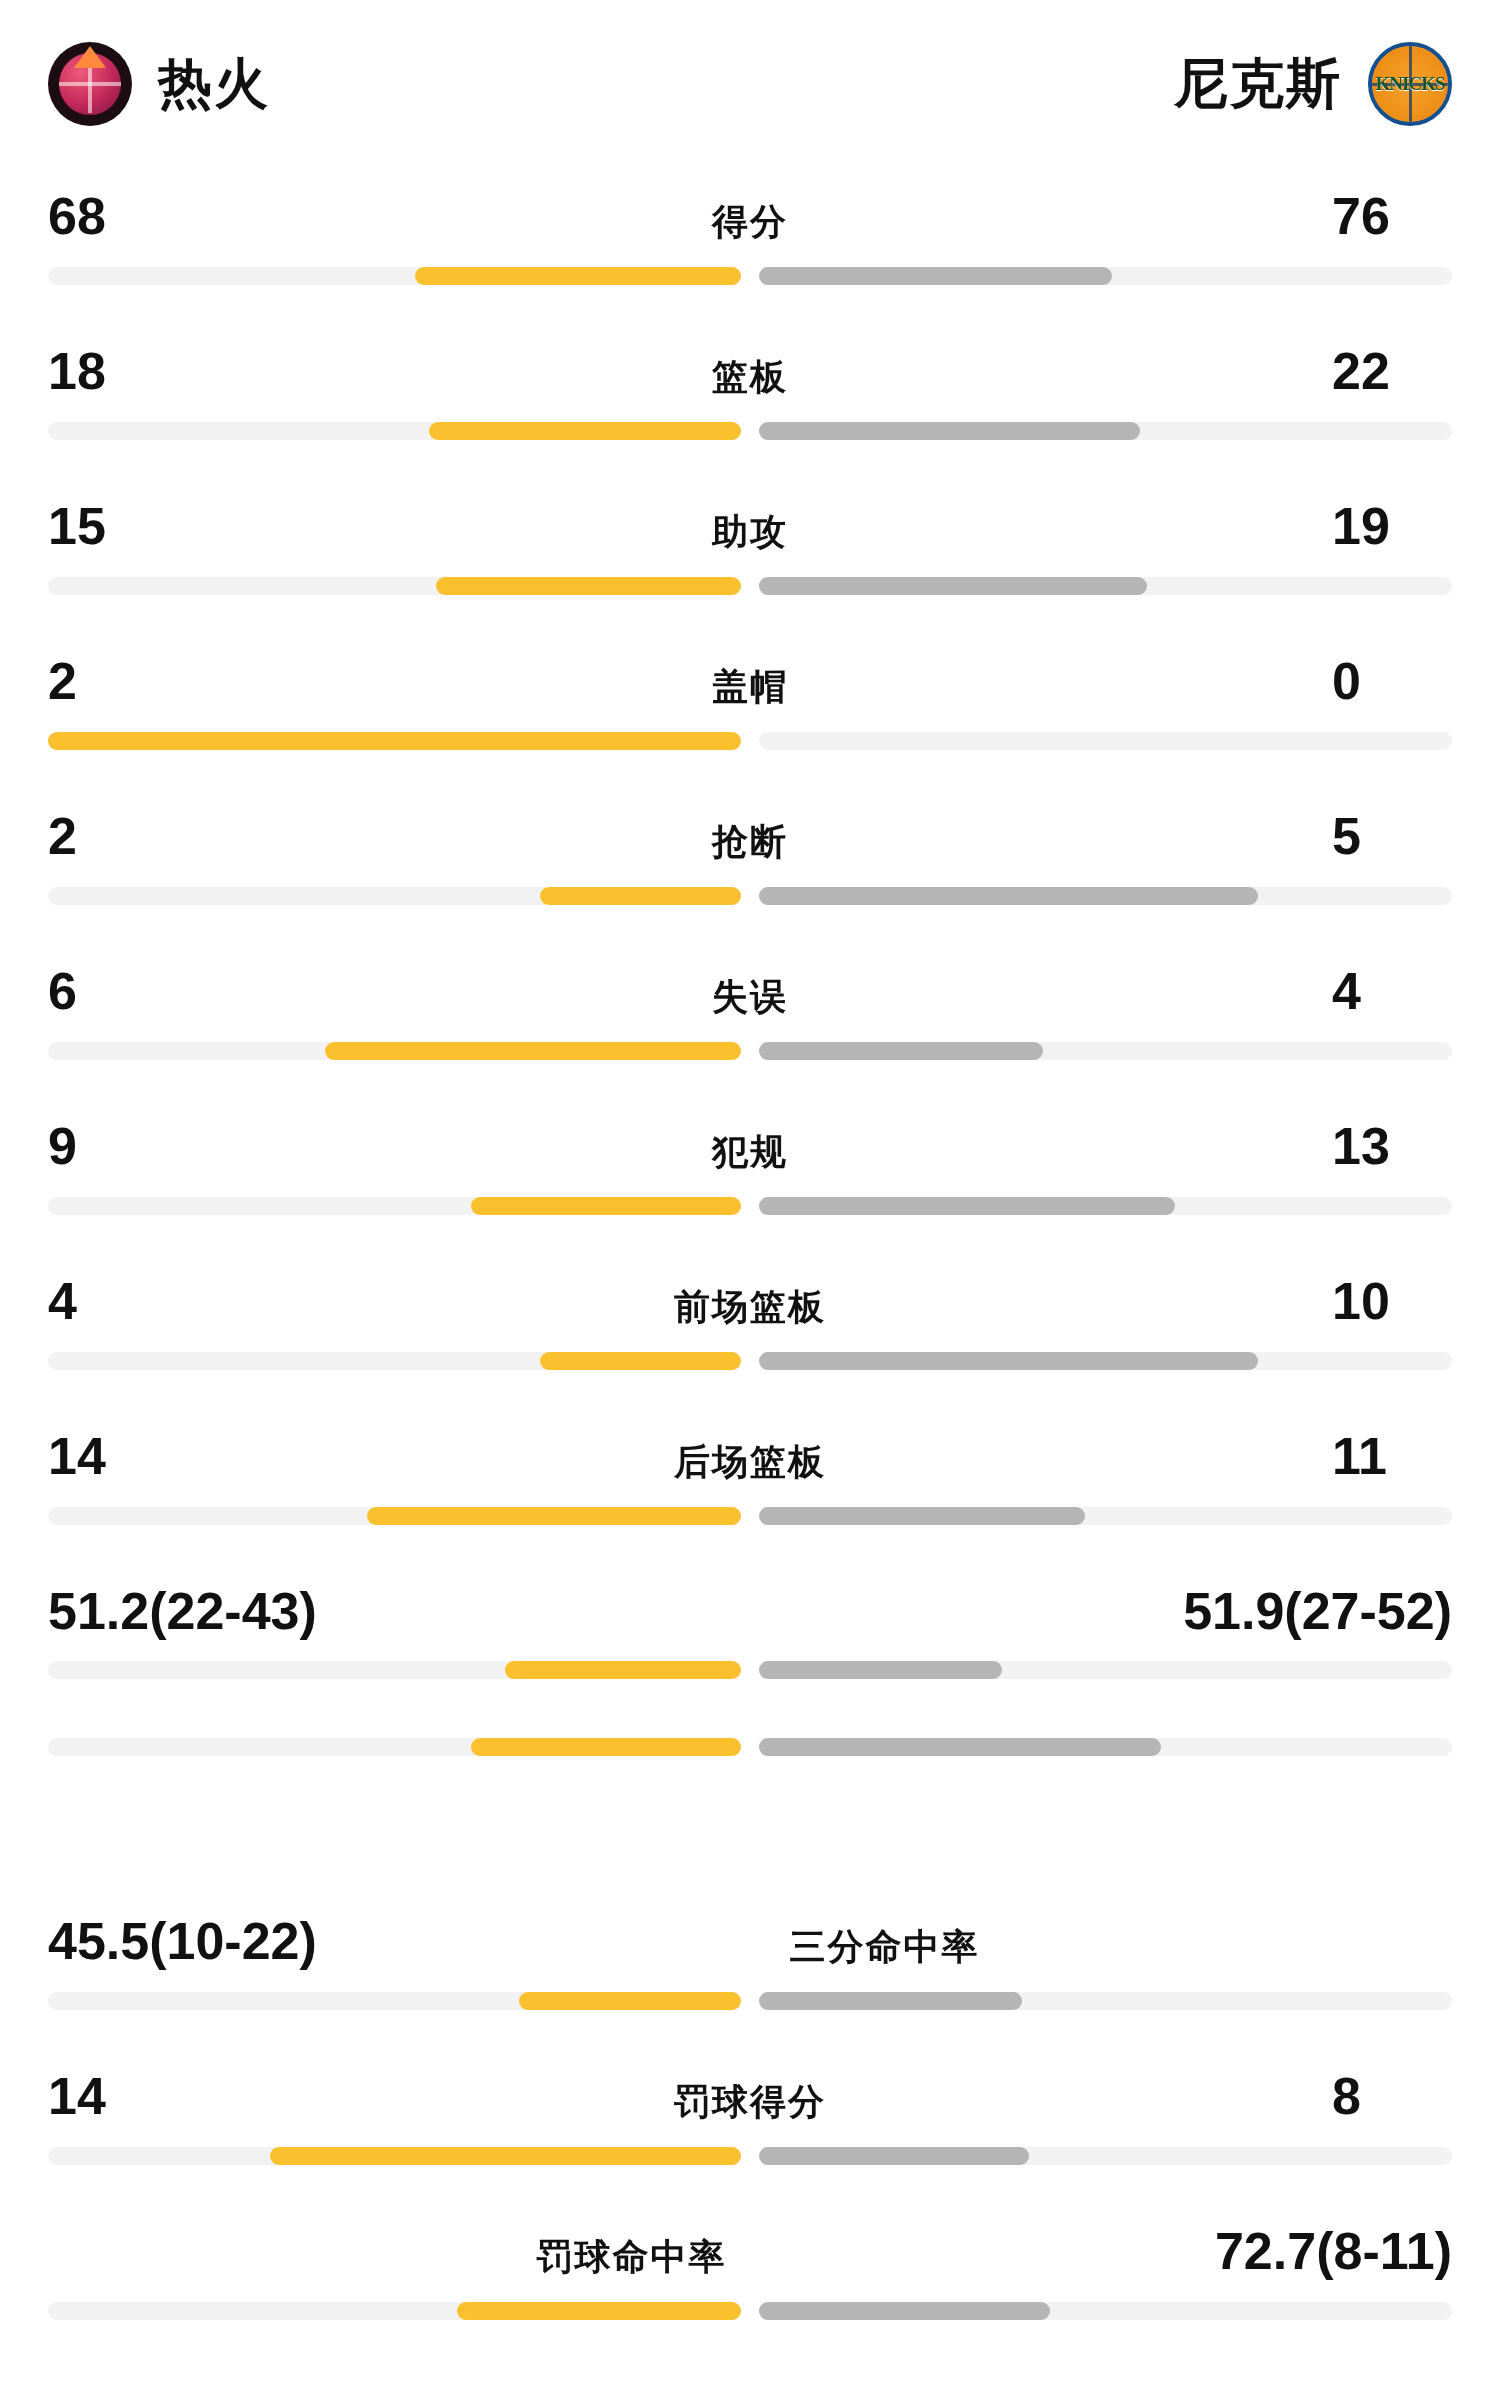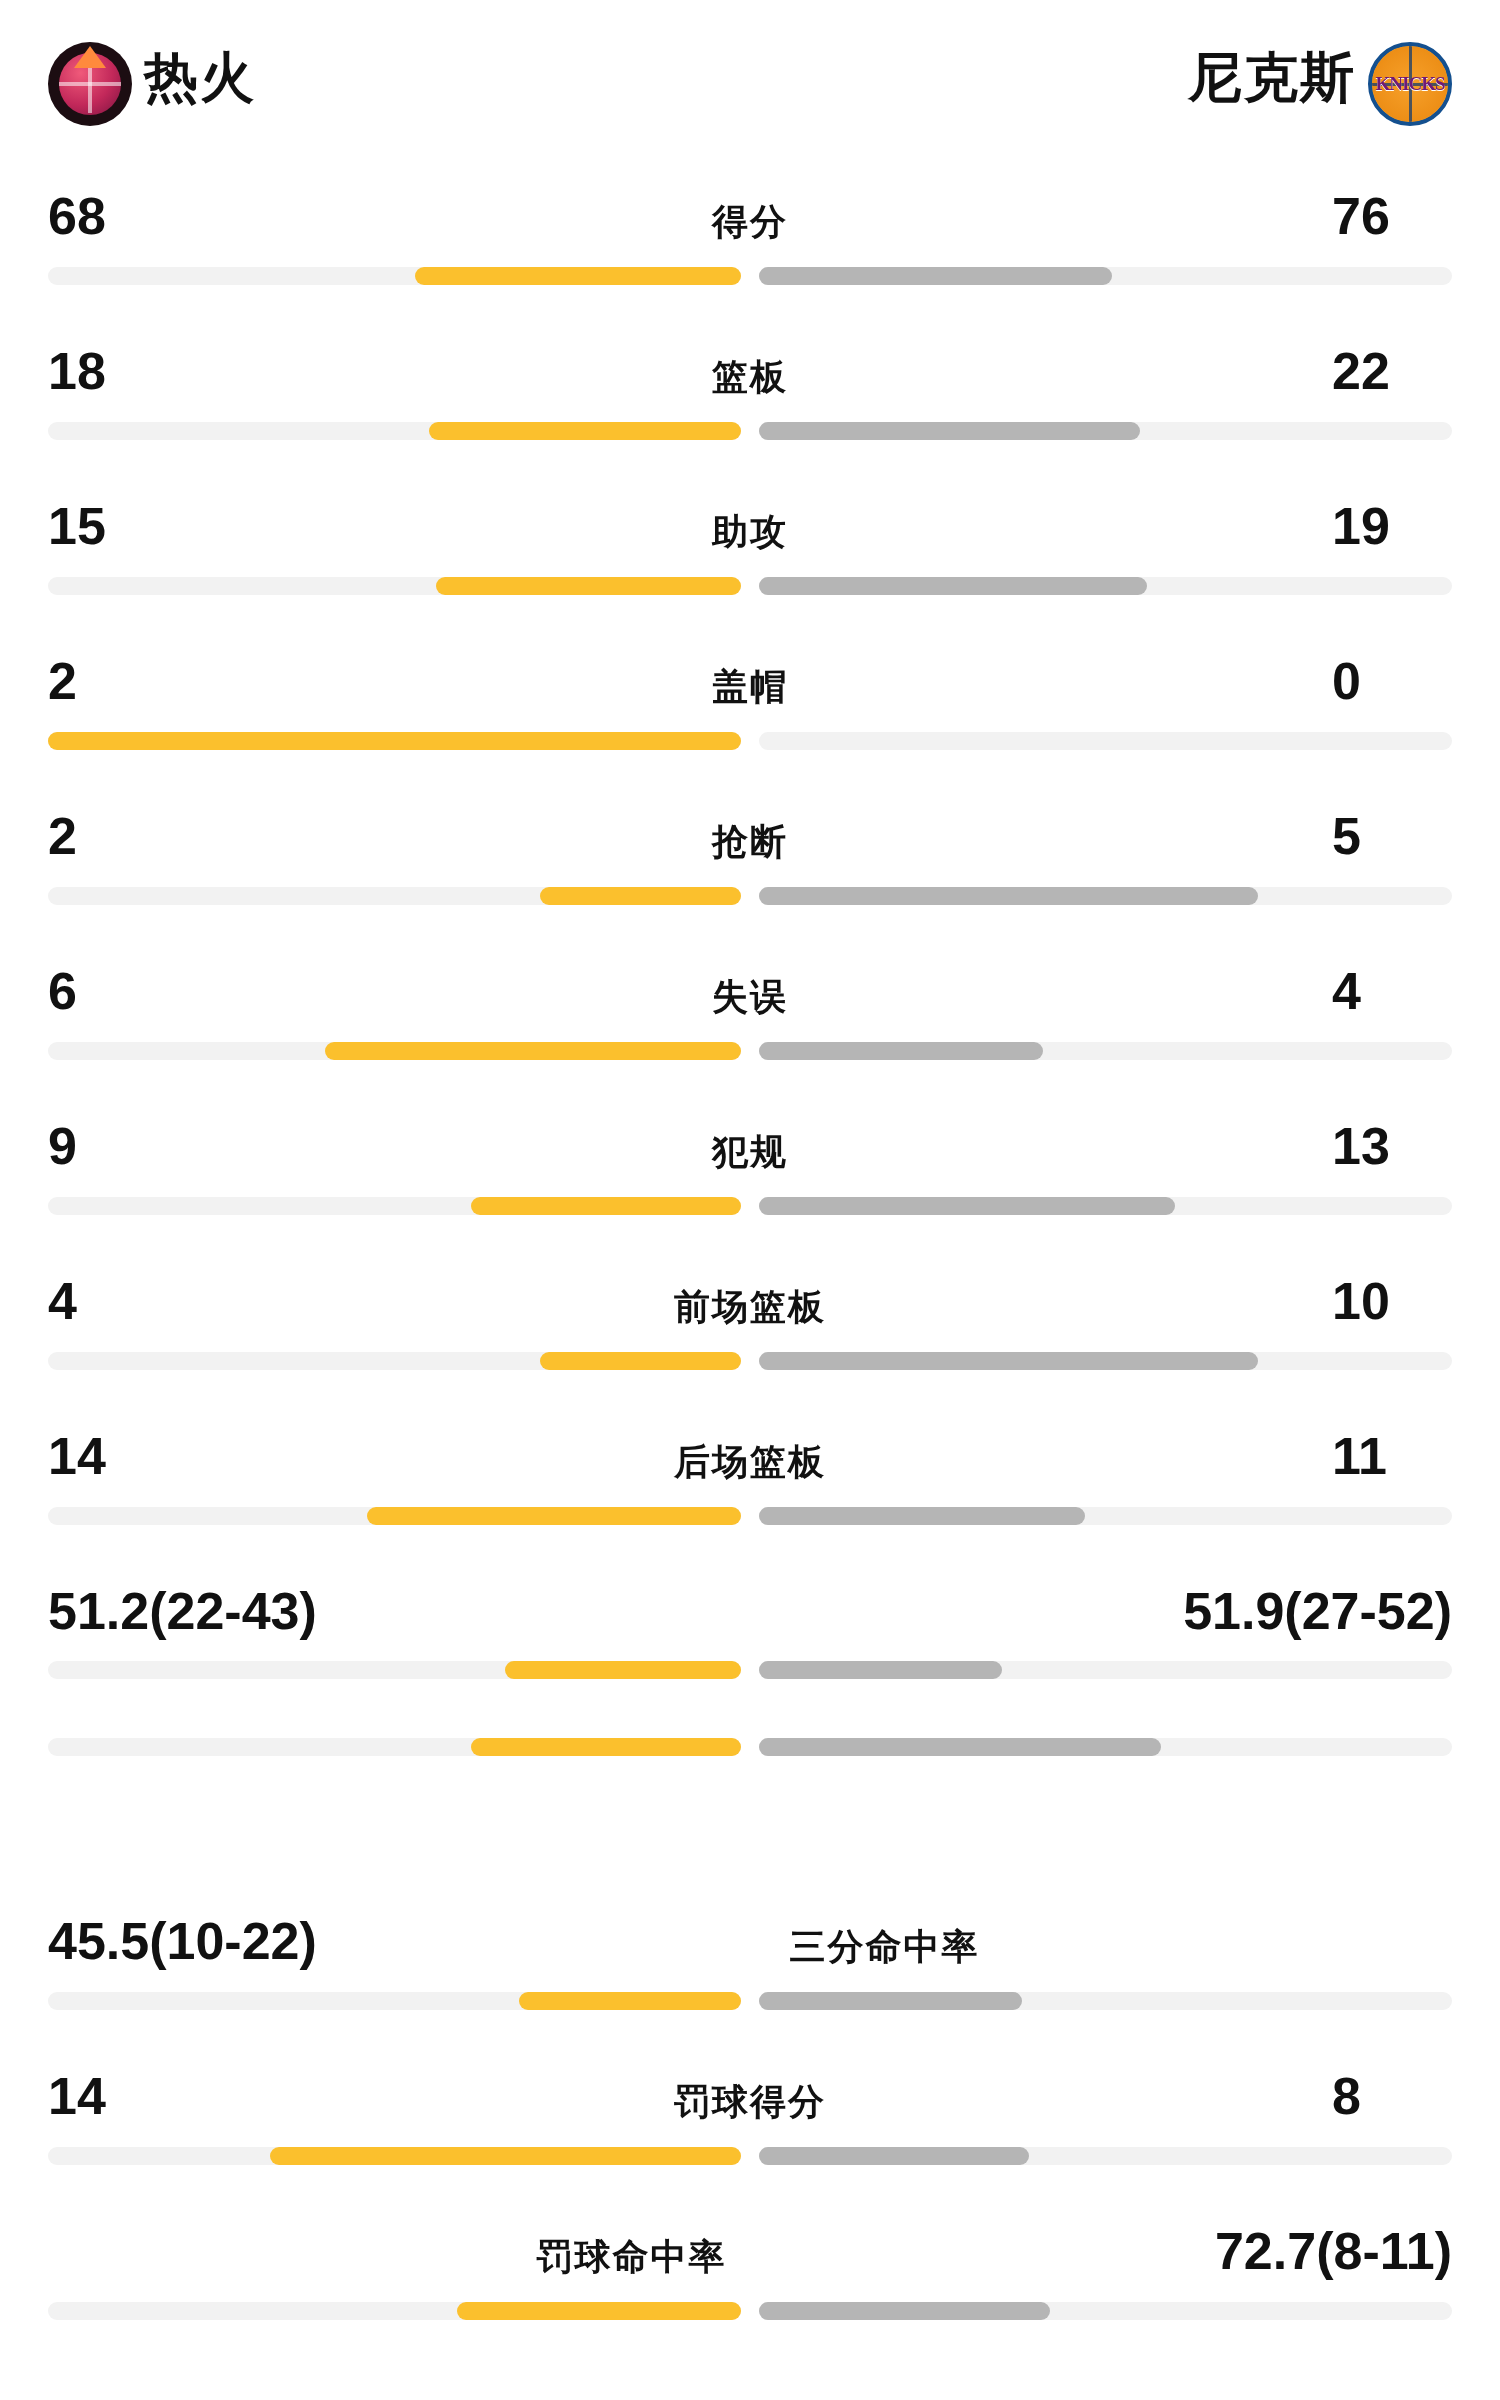--- a/index.html
+++ b/index.html
@@ -24,21 +24,22 @@
 
   
   .header {
     height: 168px;
     display: flex;
     align-items: center;
     justify-content: space-between;
   }
   .team {
     display: flex;
-    gap: 12px;
+    align-items: center;
+    gap: 26px;
   }
   .team-name {
     font-size: 54px;
     font-weight: bold;
     letter-spacing: 2px;
     color: #111;
   }
   .logo {
     width: 84px;
     height: 84px;
@@ -106,21 +107,21 @@
     border-radius: 50%;
     position: relative;
   }
   .logo-knicks .ktext {
     position: absolute;
     top: 50%;
     left: 50%;
     transform: translate(-50%, -50%);
     font-size: 19px;
     font-weight: bold;
-    color: #701a75;
+    color: #14532d;
     letter-spacing: -1px;
     font-family: "Liberation Serif", serif;
     white-space: nowrap;
     text-shadow: 0 1px 0 #fff;
   }
 
   
   .stats {
     display: block;
   }

